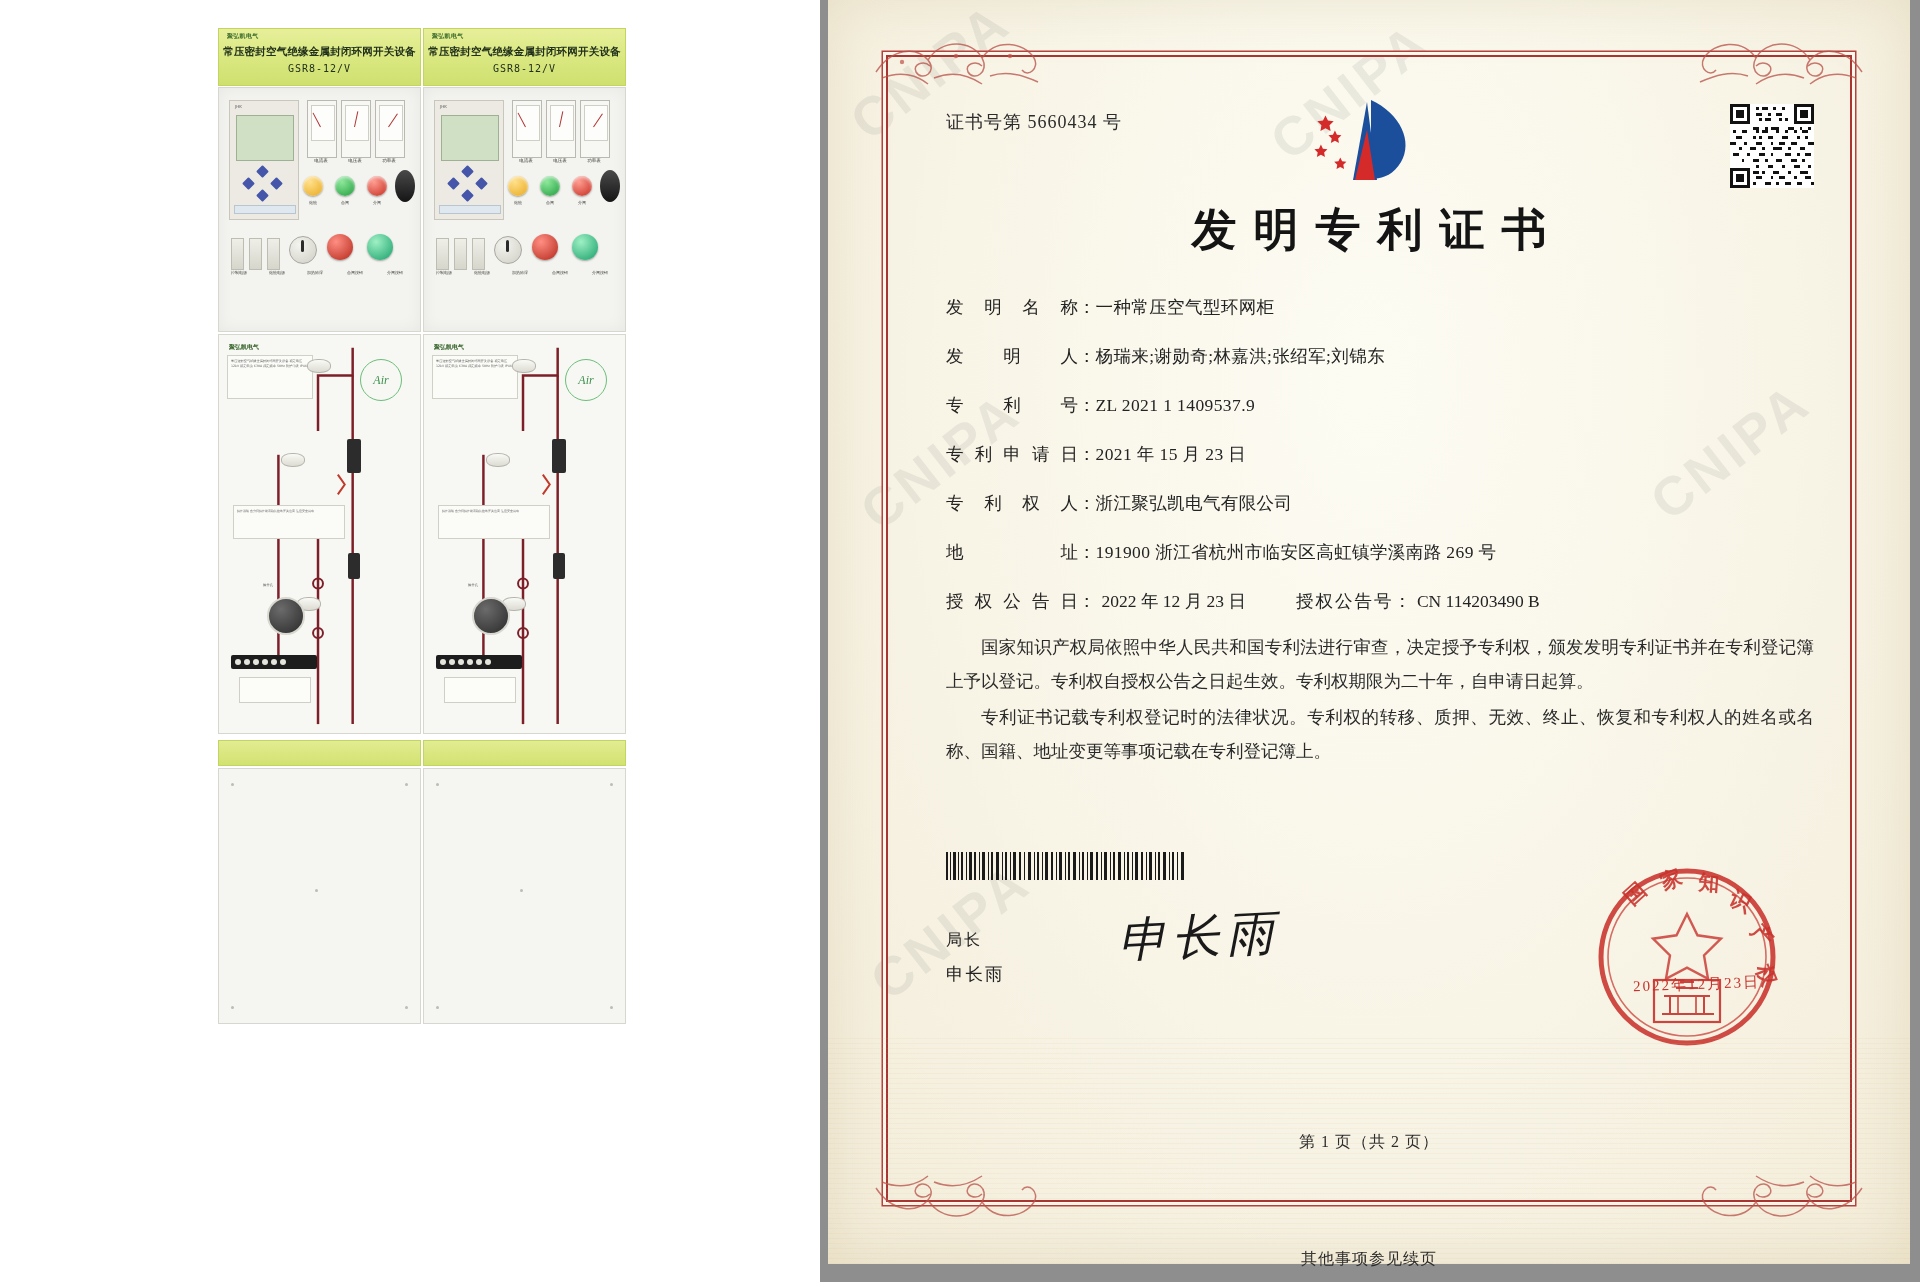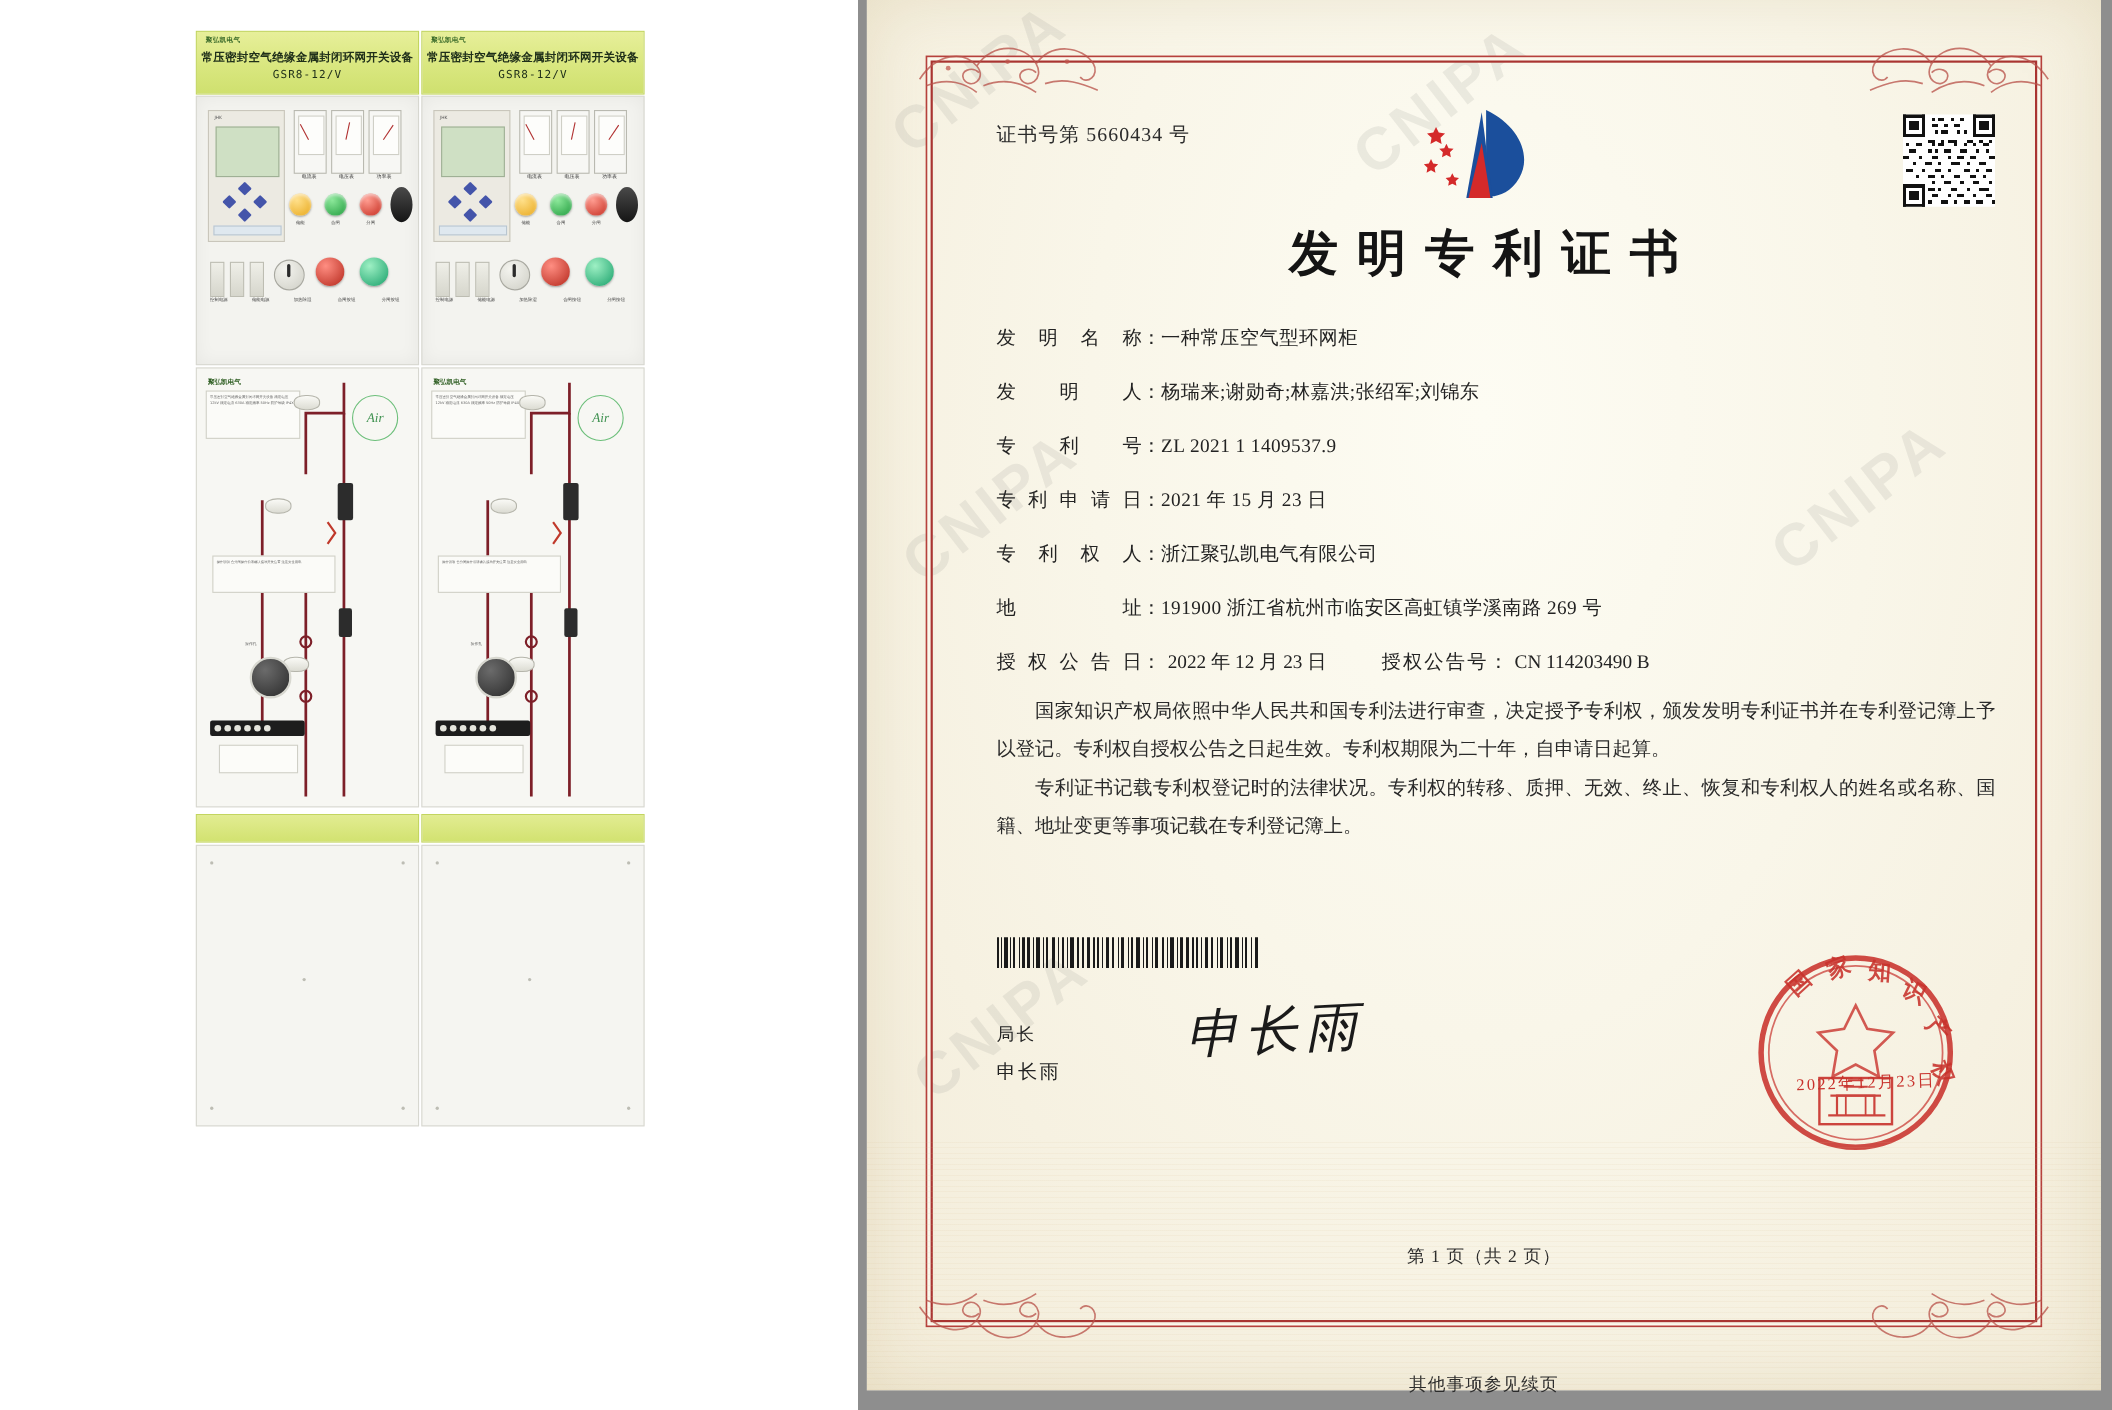--- a/index.html
+++ b/index.html
@@ -1,20 +1,20 @@
 <!DOCTYPE html>
 <html><head>
 <meta charset="utf-8">
 <style>
   html,body{margin:0;padding:0;background:#ffffff;}
   body{width:1920px;height:1282px;font-family:"Liberation Serif",serif;overflow:hidden;}
   .page{position:relative;width:1920px;height:1282px;background:#ffffff;display:flex;}
 
   
-  .photo-pane{position:relative;width:780px;height:1282px;background:#ffffff;flex:0 0 780px;}
+  .photo-pane{position:relative;width:780px;height:1282px;background:#ffffff;flex:0 0 780px;margin-left:40px;}
   .cab-wrap{position:absolute;left:178px;top:14px;width:410px;height:1010px;}
   .cabinet{position:absolute;top:0;width:203px;height:1010px;}
   .cab-left{left:0;}
   .cab-right{left:205px;}
 
   .hdr-label{position:absolute;left:0;top:14px;width:100%;height:58px;
       background:linear-gradient(180deg,#e7ef9a 0%,#d9e77f 55%,#cfe06f 100%);
       border:1px solid #c3d55f;box-sizing:border-box;}
   .brand-mini{position:absolute;left:8px;top:3px;font-size:6px;color:#3b6b2a;letter-spacing:.3px;
       font-family:"DejaVu Sans",sans-serif;font-weight:bold;}

